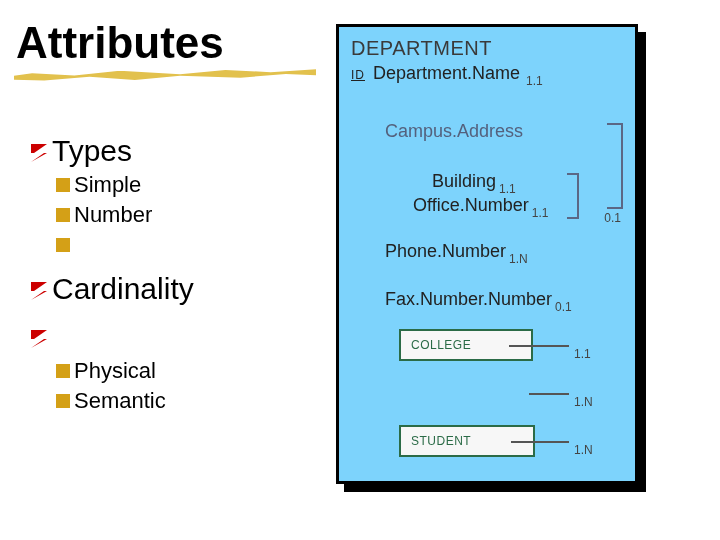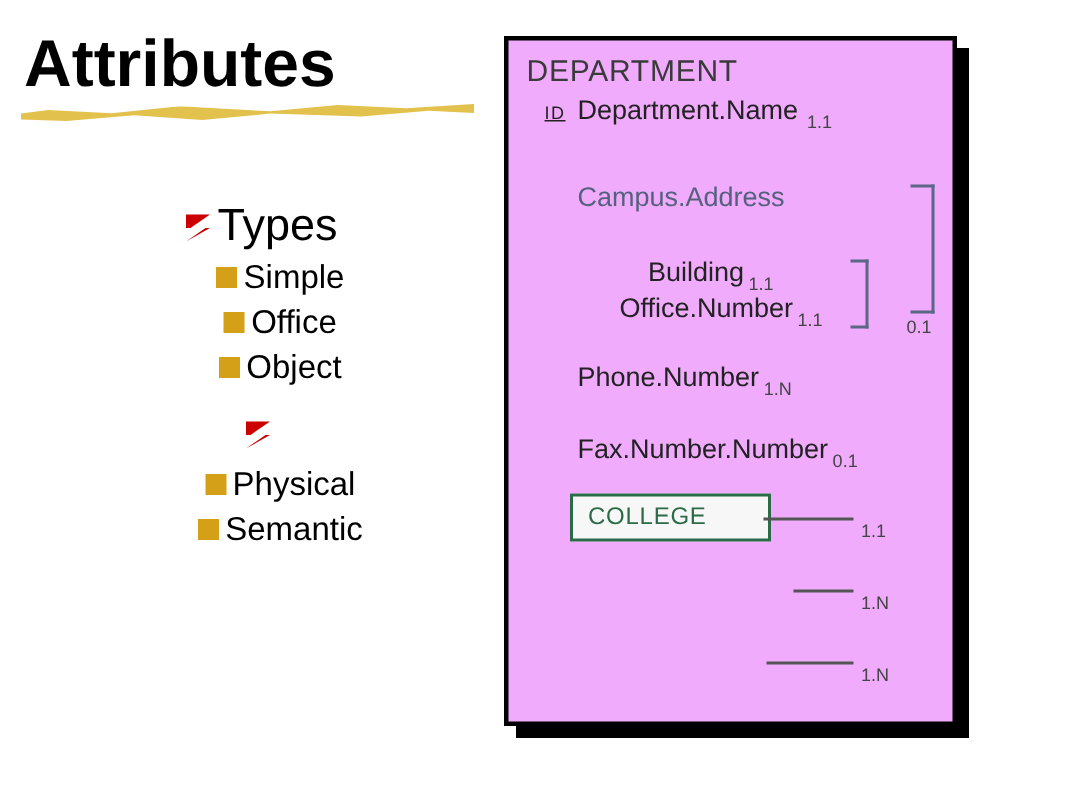--- a/index.html
+++ b/index.html
@@ -43,21 +43,20 @@
   width: 100%; height: 10px;
   background: #e2c14d;
   transform: skewY(-1deg);
   clip-path: polygon(0 30%, 6% 10%, 20% 40%, 35% 0%, 55% 45%, 70% 10%, 85% 40%, 100% 20%, 100% 80%, 90% 60%, 75% 90%, 55% 60%, 40% 95%, 25% 55%, 10% 85%, 0 70%);
 }
 .bullets {
   position: absolute;
   top: 120px;
   left: 28px;
   width: 290px;
-  text-align: center;
 }
 .lvl1 {
   font-size: 30px;
   color: #000;
   margin: 14px 0 4px 0;
 }
 .lvl2 {
   font-size: 22px;
   color: #000;
   margin: 4px 0 4px 26px;
@@ -75,21 +74,21 @@
 .diagram-shadow {
   position: absolute;
   top: 8px; left: 8px;
   width: 302px; height: 460px;
   background: #000;
 }
 .diagram {
   position: absolute;
   top: 0; left: 0;
   width: 302px; height: 460px;
-  background: #f0abfc;
+  background: #7dd3fc;
   border: 3px solid #000;
   box-sizing: border-box;
 }
 .d-row {
   position: absolute;
   left: 12px;
   right: 10px;
   font-family: Arial, sans-serif;
 }
 .entity-title {
@@ -98,21 +97,20 @@
   color: #3a3a3a;
   letter-spacing: 0.5px;
 }
 .attr-line {
   top: 36px;
   font-size: 18px;
   color: #222;
   display: flex;
   align-items: baseline;
   gap: 8px;
-  margin-left: 12px;
 }
 .id-label {
   font-size: 12px;
   text-decoration: underline;
   color: #222;
   letter-spacing: 1px;
 }
 .card-sub { font-size: 12px; color: #444; position: relative; top: 6px; margin-left: -2px; }
 
 .group-label {
@@ -154,25 +152,25 @@
   position: absolute;
   left: 46px;
   font-size: 18px;
   color: #222;
 }
 .phone { top: 214px; text-align: right; }
 .fax { top: 262px; }
 
 .ref-box {
   position: absolute;
-  left: 41px;
+  left: 60px;
   height: 28px;
   background: #f7f7f7;
   border: 2px solid #2b6b47;
-  font-size: 16px;
+  font-size: 12px;
   color: #2b6b47;
   display: flex;
   align-items: center;
   padding: 0 10px;
   letter-spacing: 0.5px;
 }
 .rb1 { top: 302px; width: 110px; }
 .rb2 { top: 350px; width: 130px; }
 .rb3 { top: 398px; width: 112px; }
 .ref-card {
@@ -207,26 +205,31 @@
           </svg></span><span>Types</span>
     </div>
     <div class="lvl2">
       <span class="icon y-icon"><svg width="18" height="18">
             <rect x="2" y="2" width="14" height="14" fill="#d4a017"></rect>
           </svg></span><span>Simple</span>
     </div>
     <div class="lvl2">
       <span class="icon y-icon"><svg width="18" height="18">
             <rect x="2" y="2" width="14" height="14" fill="#d4a017"></rect>
-          </svg></span><span>Office</span>
-    </div>
-    <div class="lvl2">
-      <span class="icon y-icon"><svg width="18" height="18">
-            <rect x="2" y="2" width="14" height="14" fill="#d4a017"></rect>
-          </svg></span><span>Object</span>
+          </svg></span><span>Number</span>
+    </div>
+    <div class="lvl2">
+      <span class="icon y-icon"><svg width="18" height="18">
+            <rect x="2" y="2" width="14" height="14" fill="#d4a017"></rect>
+          </svg></span>
+    </div>
+    <div class="lvl1">
+      <span class="icon z-icon"><svg width="22" height="22">
+            <polygon points="3,3 19,3 6,12 19,12 3,21 16,12 3,12" fill="#cc0000"></polygon>
+          </svg></span><span>Cardinality</span>
     </div>
     <div class="lvl1">
       <span class="icon z-icon"><svg width="22" height="22">
             <polygon points="3,3 19,3 6,12 19,12 3,21 16,12 3,12" fill="#cc0000"></polygon>
           </svg></span>
     </div>
     <div class="lvl2">
       <span class="icon y-icon"><svg width="18" height="18">
             <rect x="2" y="2" width="14" height="14" fill="#d4a017"></rect>
           </svg></span><span>Physical</span>
@@ -271,18 +274,21 @@
 
       <div class="ref-box rb1">
           <span>COLLEGE</span>
         </div>
       <div class="ref-line rl1"></div>
       <div class="ref-card rc1">1.1</div>
 
       <div class="ref-line rl2"></div>
       <div class="ref-card rc2">1.N</div>
 
+      <div class="ref-box rb3">
+          <span>STUDENT</span>
+        </div>
       <div class="ref-line rl3"></div>
       <div class="ref-card rc3">1.N</div>
     </div>
   </div>
 
 </div>
 
 </body></html>

